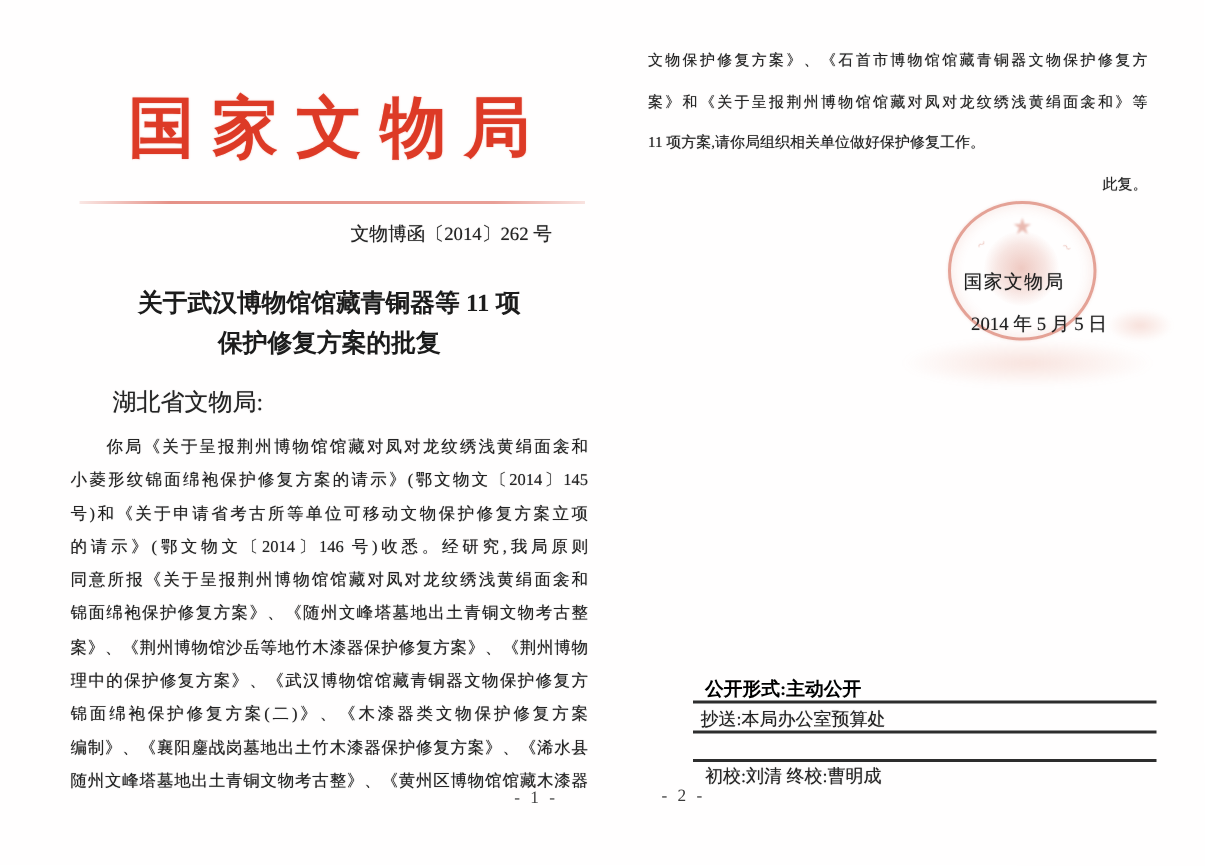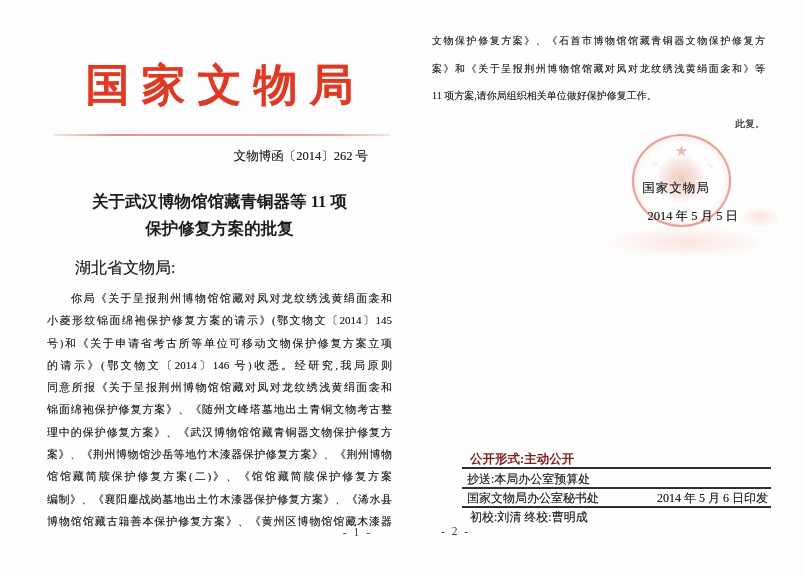--- a/index.html
+++ b/index.html
@@ -57,21 +57,21 @@
     filter:blur(2px);z-index:1;
   }
   #smudge2{
     position:absolute;left:738px;top:206px;width:44px;height:22px;border-radius:50%;
     background:radial-gradient(ellipse,rgba(221,118,92,.22),rgba(221,118,92,0) 70%);
     filter:blur(1.5px);z-index:1;
   }
   #signature{position:absolute;left:620px;top:180px;width:112px;text-align:center;font-size:12.5px;letter-spacing:1px;z-index:3;color:#1f1f1f;}
   #sigdate{position:absolute;left:614px;top:208px;width:124px;text-align:right;font-size:12.5px;z-index:3;color:#1f1f1f;}
   
-  #pubrow{position:absolute;left:470px;top:451px;font-size:12.5px;font-weight:bold;color:#7f1d1d;}
+  #pubrow{position:absolute;left:470px;top:451px;font-size:12.5px;font-weight:bold;color:#000000;}
   .frule{position:absolute;left:462px;width:309px;height:1.5px;background:#2d2d2d;}
   #rule1{top:467px;} #rule2{top:487px;} #rule3{top:506px;}
   #ccrow{position:absolute;left:467px;top:471px;font-size:12px;}
   #issrow{position:absolute;left:467px;top:490px;width:301px;display:flex;justify-content:space-between;font-size:12px;}
   #proofrow{position:absolute;left:470px;top:509px;font-size:12px;}
   #proof-final{}
   #p2no{position:absolute;left:441px;top:525px;font-size:11.5px;letter-spacing:2px;color:#3a3a3a;}
 </style>
 </head>
 <body>
@@ -89,25 +89,25 @@
 
   <div id="salutation" class="scan">湖北省文物局:</div>
 
   <div id="p1body" class="scan">
     <div class="jline indent">你局《关于呈报荆州博物馆馆藏对凤对龙纹绣浅黄绢面衾和</div>
     <div class="jline">小菱形纹锦面绵袍保护修复方案的请示》(鄂文物文〔2014〕145</div>
     <div class="jline">号)和《关于申请省考古所等单位可移动文物保护修复方案立项</div>
     <div class="jline">的请示》(鄂文物文〔2014〕146 号)收悉。经研究,我局原则</div>
     <div class="jline">同意所报《关于呈报荆州博物馆馆藏对凤对龙纹绣浅黄绢面衾和</div>
     <div class="jline">锦面绵袍保护修复方案》、《随州文峰塔墓地出土青铜文物考古整</div>
+    <div class="jline">案》、《荆州博物馆沙岳等地竹木漆器保护修复方案》、《荆州博物</div>
     <div class="jline">理中的保护修复方案》、《武汉博物馆馆藏青铜器文物保护修复方</div>
-    <div class="jline">案》、《荆州博物馆沙岳等地竹木漆器保护修复方案》、《荆州博物</div>
-    <div class="jline">馆馆藏简牍保护修复方案(二)》、《馆馆藏简牍保护修复方案</div>
+    <div class="jline">锦面绵袍保护修复方案(二)》、《木漆器类文物保护修复方案</div>
     <div class="jline">编制》、《襄阳鏖战岗墓地出土竹木漆器保护修复方案》、《浠水县</div>
-    <div class="jline">博物馆馆藏古籍善本保护修复方案》、《黄州区博物馆馆藏木漆器</div>
+    <div class="jline">随州文峰塔墓地出土青铜文物考古整》、《黄州区博物馆馆藏木漆器</div>
   </div>
 
   <div id="p1no">- 1 -</div>
 
   <div id="p2body" class="scan">
     <div class="p2line p2just">文物保护修复方案》、《石首市博物馆馆藏青铜器文物保护修复方</div>
     <div class="p2line p2just">案》和《关于呈报荆州博物馆馆藏对凤对龙纹绣浅黄绢面衾和》等</div>
     <div class="p2line">11 项方案,请你局组织相关单位做好保护修复工作。</div>
     <div class="p2line indent">此复。</div>
   </div>
@@ -120,24 +120,20 @@
     <span class="seal-mark" style="left:18px;top:22px;transform:rotate(-35deg);">~</span>
     <span class="seal-mark" style="right:16px;top:24px;transform:rotate(35deg);">~</span>
   </div>
   <div id="signature" class="scan">国家文物局</div>
   <div id="sigdate" class="scan">2014 年 5 月 5 日</div>
 
   <div id="pubrow">公开形式:主动公开</div>
   <div id="rule1" class="frule"></div>
   <div id="ccrow" class="scan">抄送:本局办公室预算处</div>
   <div id="rule2" class="frule"></div>
-  <div id="issrow">
-    <span class="scan">国家文物局办公室秘书处</span>
-    <span class="scan">2014 年 5 月 6 日印发</span>
-  </div>
   <div id="rule3" class="frule"></div>
   <div id="proofrow">
     <span class="scan">初校:刘清</span>
     <span id="proof-final" class="scan">终校:曹明成</span>
   </div>
   <div id="p2no">- 2 -</div>
 
 </div>
 
 </body></html>

